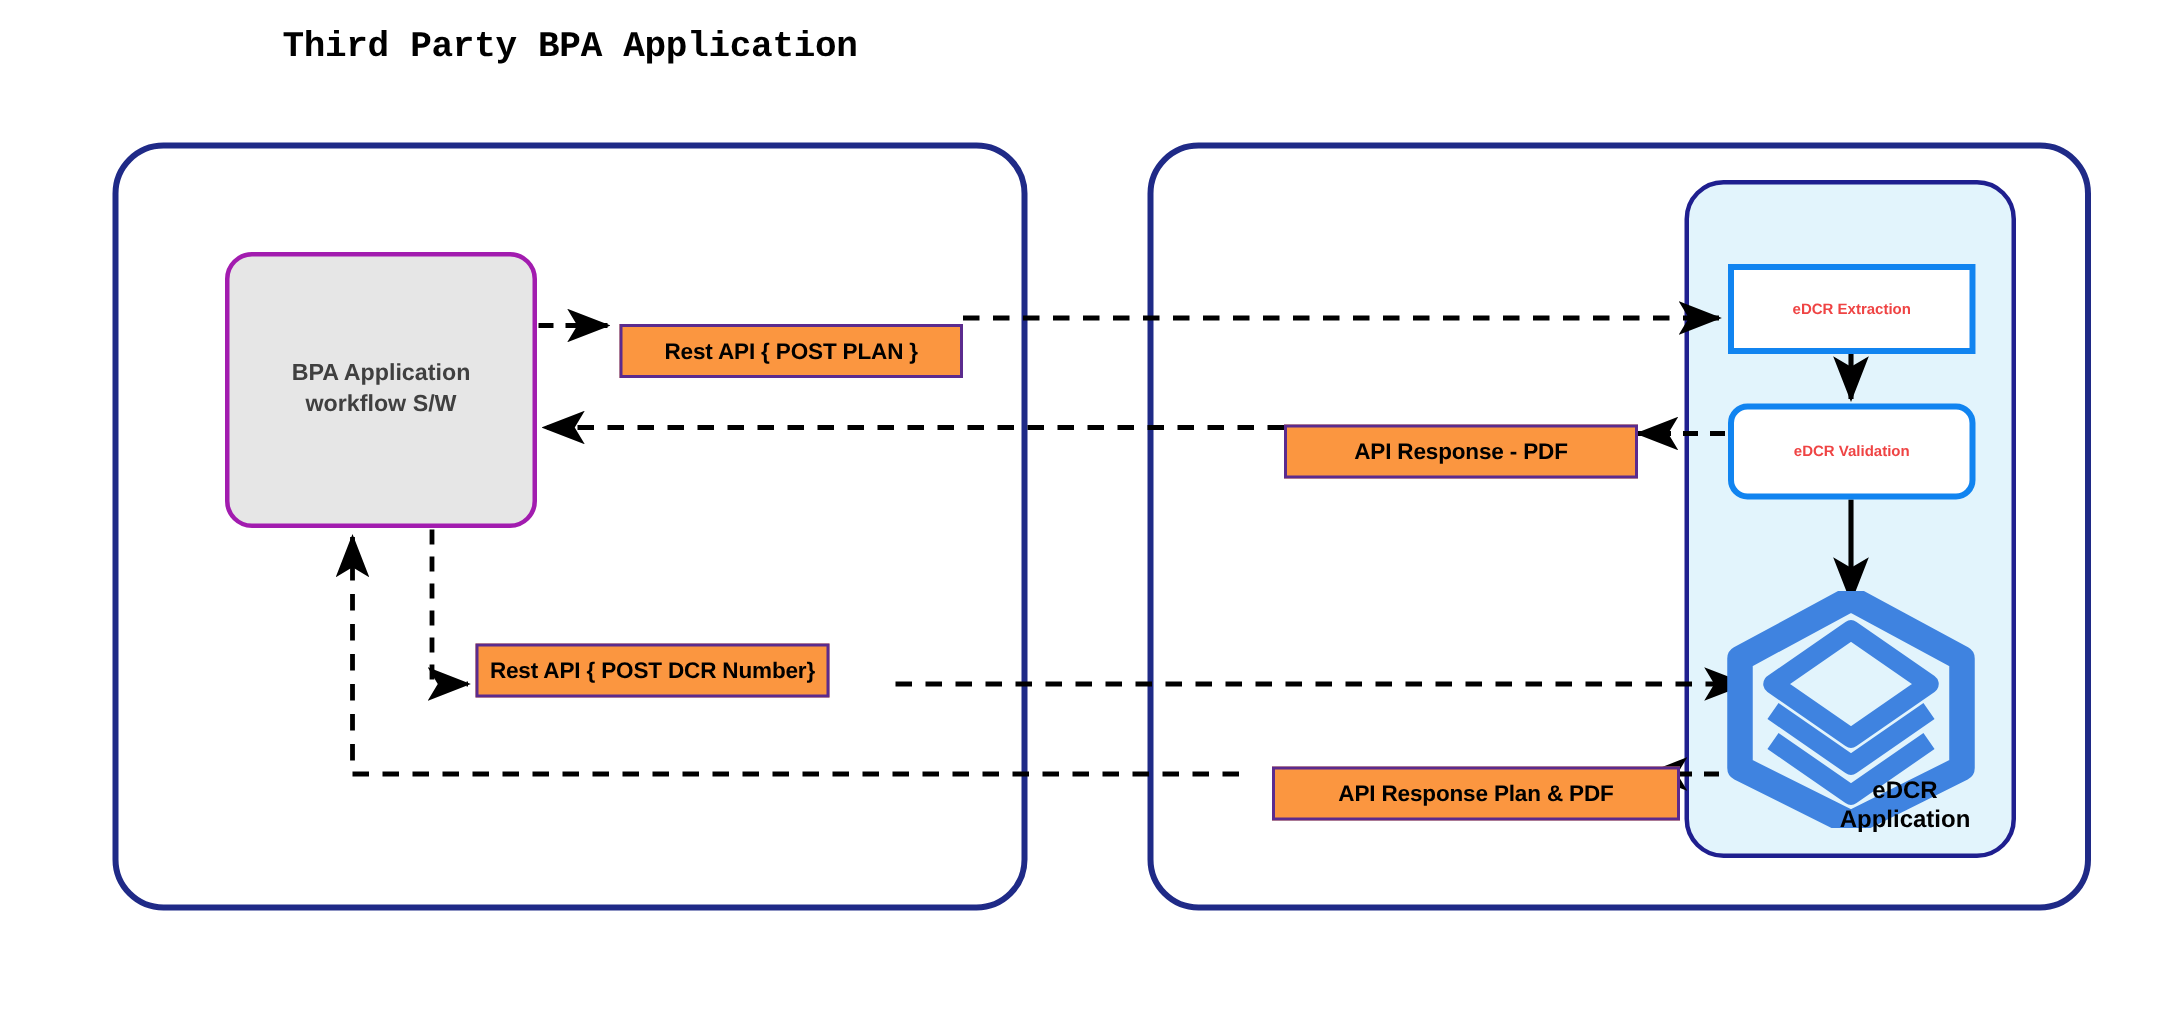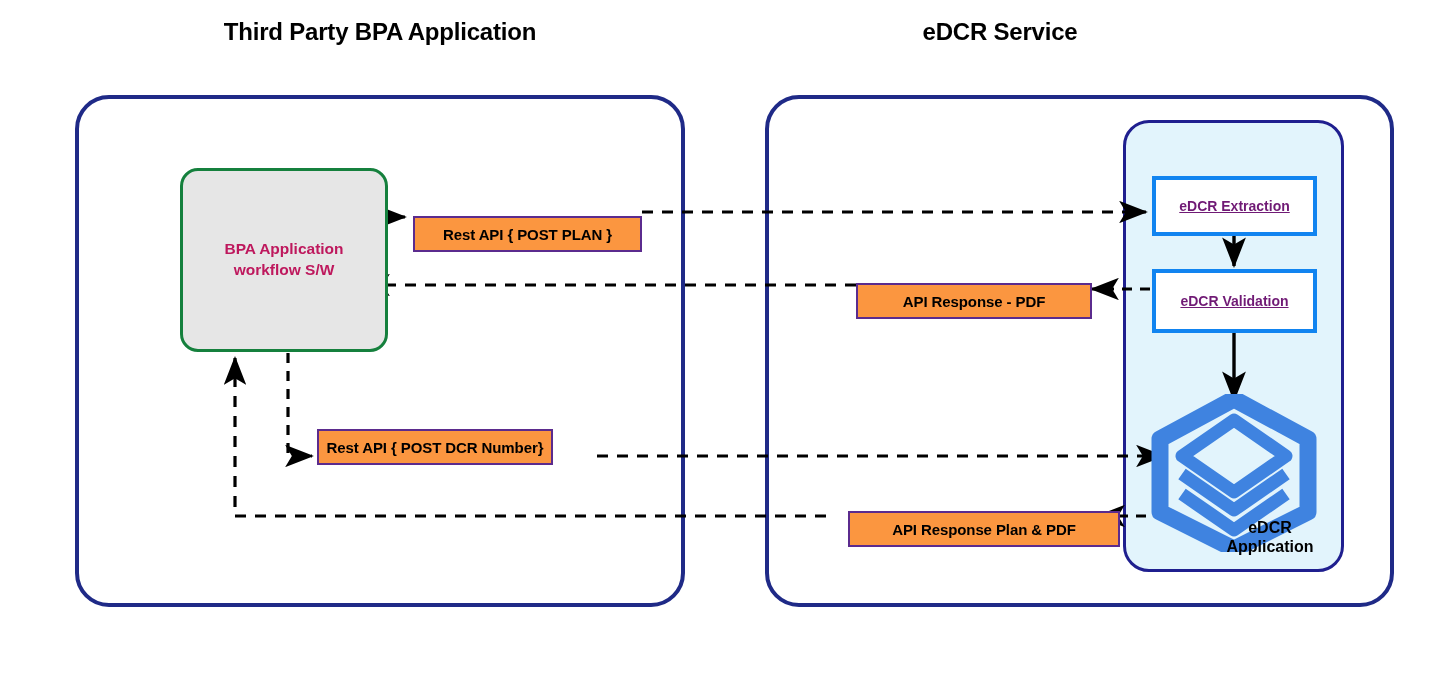--- a/index.html
+++ b/index.html
@@ -25,50 +25,50 @@
     height: 688px;
   }
   .title-text {
     position: absolute;
     font-weight: bold;
     font-size: 24px;
     color: #000000;
     letter-spacing: -0.2px;
     white-space: nowrap;
     text-align: center;
+    font-family: Liberation Mono, monospace;
   }
   .group-box {
     position: absolute;
     border: 4px solid #1f2a87;
     border-radius: 34px;
     background: transparent;
     box-sizing: border-box;
   }
   .inner-panel {
     position: absolute;
     border: 3px solid #1f1f8f;
     border-radius: 26px;
     background: #e2f4fc;
     box-sizing: border-box;
   }
   .gray-node {
     position: absolute;
     background: #e6e6e6;
-    border: 3px solid #15803d;
+    border: 3px solid #a21caf;
     border-radius: 18px;
     box-sizing: border-box;
     display: flex;
     align-items: center;
     justify-content: center;
     text-align: center;
     font-weight: bold;
     font-size: 15.5px;
     line-height: 1.35;
-    color: #be185d;
-    margin-left: 30px;
+    color: #404040;
   }
   .orange-node {
     position: absolute;
     background: #fb9640;
     border: 2px solid #5b2b8e;
     box-sizing: border-box;
     display: flex;
     align-items: center;
     justify-content: center;
     text-align: center;
@@ -82,45 +82,43 @@
   .blue-node {
     position: absolute;
     background: #ffffff;
     border: 4px solid #1184f0;
     box-sizing: border-box;
     display: flex;
     align-items: center;
     justify-content: center;
     text-align: center;
     font-weight: bold;
-    font-size: 14px;
-    color: #701a75;
-    white-space: nowrap;
-    text-decoration: underline;
+    font-size: 10px;
+    color: #ef4444;
+    white-space: nowrap;
   }
   .repo-label {
     position: absolute;
     font-weight: bold;
     font-size: 16px;
     line-height: 1.2;
     color: #000000;
     text-align: center;
     white-space: nowrap;
   }
   .repo-icon {
     position: absolute;
   }
 </style>
 </head>
 <body>
 
 <div id="canvas">
 
   <div class="title-text" style="left:90px; top:18px; width:580px;">Third Party BPA Application</div>
-  <div class="title-text" style="left:830px; top:18px; width:340px;">eDCR Service</div>
 
   <div class="group-box" style="left:75px; top:95px; width:610px; height:512px;"></div>
   <div class="group-box" style="left:765px; top:95px; width:629px; height:512px;"></div>
 
   <div class="inner-panel" style="left:1123px; top:120px; width:221px; height:452px;"></div>
 
   <svg id="diagram-svg" viewBox="0 0 1448 688">
     <defs>
       <marker id="arrowhead" markerWidth="9" markerHeight="7" refX="8.4" refY="3.5" orient="auto" markerUnits="strokeWidth">
         <path d="M0,0 L9,3.5 L0,7 L2.1,3.5 Z" fill="#000000"></path>
@@ -178,21 +176,21 @@
   <div class="orange-node" style="left:413px; top:203px; width:229px; height:36px;">Rest API { POST PLAN }</div>
 
   <div class="orange-node" style="left:856px; top:270px; width:236px; height:36px;">API Response - PDF</div>
 
   <div class="orange-node" style="left:317px; top:416px; width:236px; height:36px;">Rest API { POST DCR Number}</div>
 
   <div class="orange-node" style="left:848px; top:498px; width:272px; height:36px;">API Response Plan &amp; PDF</div>
 
   <div class="blue-node" style="left:1152px; top:176px; width:165px; height:60px;">eDCR Extraction</div>
 
-  <div class="blue-node" style="left:1152px; top:269px; width:165px; height:64px;">eDCR Validation</div>
+  <div class="blue-node" style="left:1152px; top:269px; width:165px; height:64px;border-radius:13px;">eDCR Validation</div>
 
   <div class="repo-icon" style="left:1148px; top:394px; width:172px; height:158px;">
     <svg width="172" height="158" viewBox="0 0 172 158">
 
       <polygon points="86,5 160,45 160,118 86,155 12,118 12,45" fill="none" stroke="#3f83e0" stroke-width="17" stroke-linejoin="round"></polygon>
 
       <polygon points="86,26 138,62 86,98 34,62" fill="none" stroke="#3f83e0" stroke-width="13" stroke-linejoin="round"></polygon>
 
       <polyline points="34,80 86,116 138,80" fill="none" stroke="#3f83e0" stroke-width="13" stroke-linejoin="round" stroke-linecap="butt"></polyline>
 

